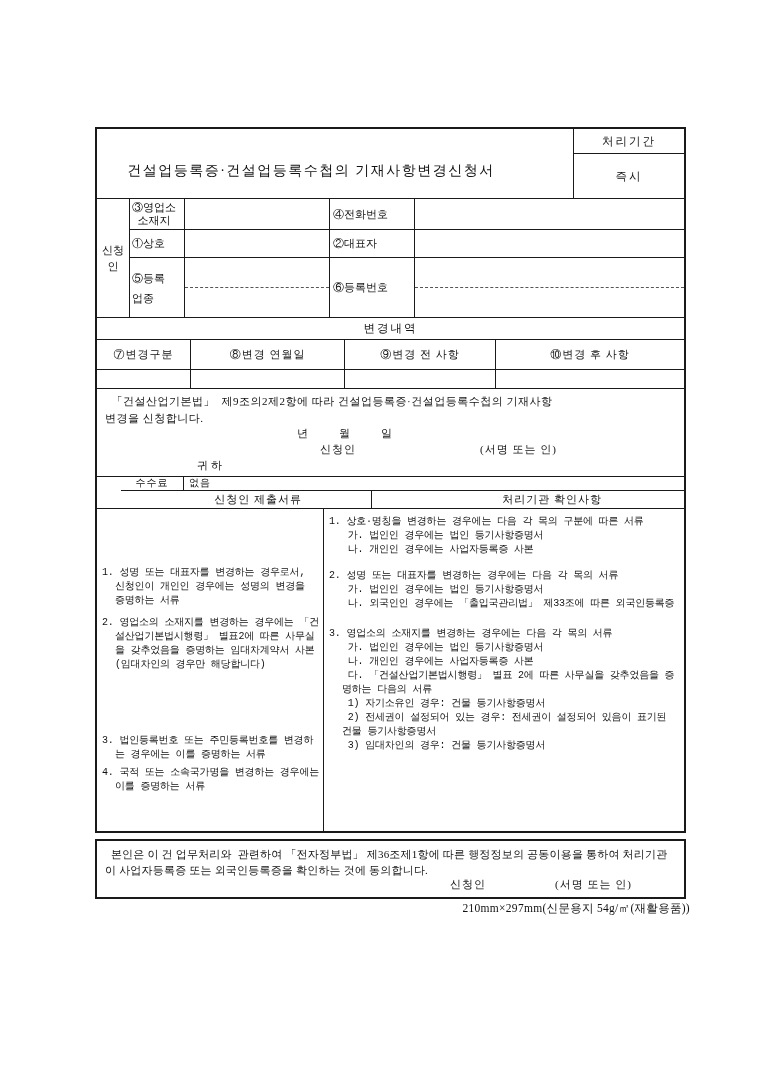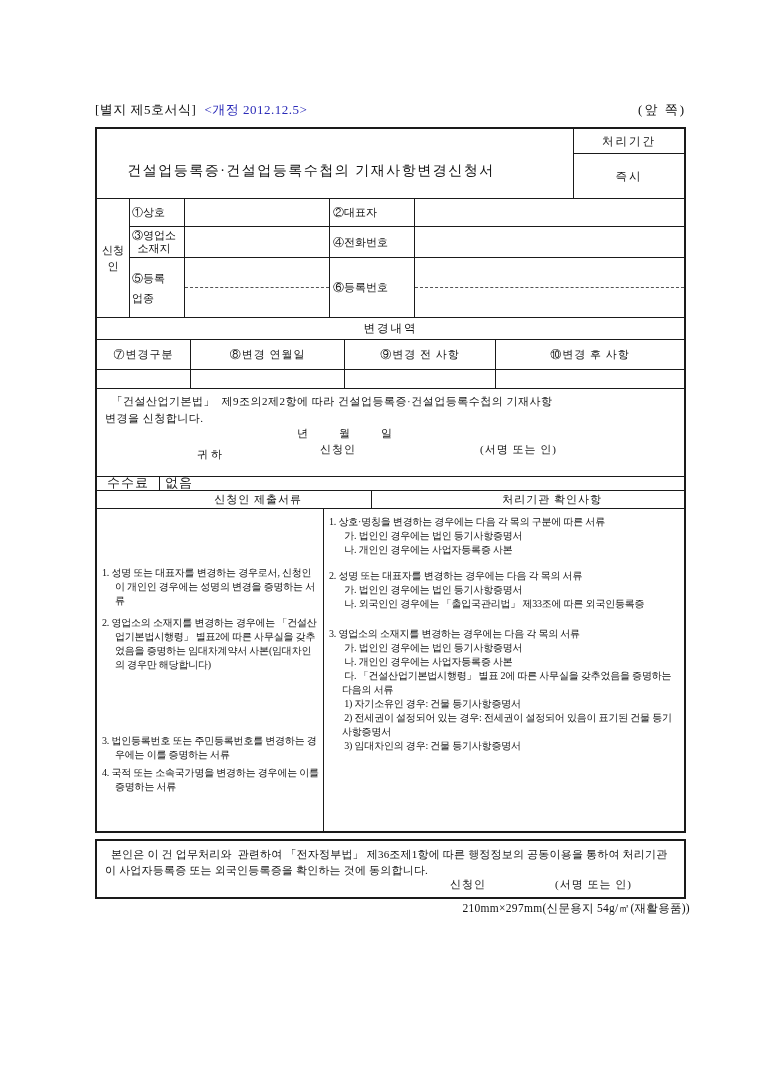--- a/index.html
+++ b/index.html
@@ -68,37 +68,37 @@
   .chg-c1 { width: 94px; } .chg-c2 { width: 154px; } .chg-c3 { width: 151px; } .chg-c4 { flex: 1; }
   .chg-cols > div { display:flex; align-items:center; justify-content:center; letter-spacing: 1px; }
 
   
   .decl { height: 88px; position: relative; }
   .decl-body { padding: 4px 6px 0 8px; white-space: pre-wrap; line-height: 17px; letter-spacing: .5px; }
   .decl-date { position: absolute; left: 200px; top: 37px; white-space: pre; letter-spacing: 1px; }
   .decl-sig-row { position: absolute; left: 0; top: 53px; width: 100%; height: 16px; }
   .decl-sig-applicant { position: absolute; left: 223px; letter-spacing: 1px; }
   .decl-sig-seal { position: absolute; left: 383px; letter-spacing: 1px; }
-  .decl-recipient { position: absolute; left: 100px; top: 58px; letter-spacing: 3px; }
-
-  
-  .fee-row { display: flex; height: 14px; line-height: 12px; font-size: 13px; }
+  .decl-recipient { position: absolute; left: 100px; top: 69px; letter-spacing: 3px; }
+
+  
+  .fee-row { display: flex; height: 14px; line-height: 12px; font-size: 10px; margin-left: 24px; }
   .fee-label { width: 63px; text-align: center; letter-spacing: 1px; border-right: 1px solid #1a1a1a; }
   .fee-value { padding-left: 5px; letter-spacing: 1px; }
 
   
   .doc-head { display: flex; height: 18px; }
   .doc-head > div { display:flex; align-items:center; justify-content:center; letter-spacing: 1px; margin-left: 48px; }
   .doc-left { width: 227px; }
   .doc-right { flex: 1; }
   .doc-body { display: flex; height: 322px; }
   .doc-body .doc-left, .doc-body .doc-right { display: block; padding: 4px 4px 0 5px; }
   .doc-item {
     font-size: 10px; line-height: 14px; white-space: pre-wrap;
-    padding-left: 13px; text-indent: -13px; letter-spacing: -0.2px;
+    padding-left: 13px; text-indent: -13px; letter-spacing: -0.2px; font-family: Liberation Mono, monospace;
   }
   .lmt1 { margin-top: 53px; } .lmt2 { margin-top: 8px; } .lmt3 { margin-top: 62px; } .lmt4 { margin-top: 4px; }
   .rmt1 { margin-top: 2px; }  .rmt2 { margin-top: 12px; } .rmt3 { margin-top: 16px; } .rmt4 { margin-top: 28px; }
 
   
   .consent {
     position: absolute; left: 95px; top: 839px; width: 591px; height: 60px;
     border: 2px solid #1a1a1a; font-size: 11px;
   }
   .consent-body { padding: 5px 8px 0 8px; white-space: pre-wrap; line-height: 16px; letter-spacing: .2px; }
@@ -106,50 +106,45 @@
   .consent-sig-applicant { position: absolute; left: 353px; letter-spacing: 1px; }
   .consent-sig-seal { position: absolute; left: 458px; letter-spacing: 1px; }
 
   .size-note { position: absolute; right: 80px; top: 901px; font-size: 11.5px; letter-spacing: .3px; }
 </style>
 </head>
 <body>
 
 <div class="page">
 
-  <div class="topline">
-    <span>[별지 제5호서식]</span>
-    <span class="rev">&lt;개정 2012.12.5&gt;</span>
-    <span class="front">(앞 쪽)</span>
-  </div>
 
   <div class="form">
 
     <div class="title-row">
       <div class="title-cell">건설업등록증·건설업등록수첩의 기재사항변경신청서</div>
       <div class="proc-col">
         <div class="proc-label">처리기간</div>
         <div class="proc-value">즉시</div>
       </div>
     </div>
 
     <div class="applicant">
       <div class="vert-label">신청인</div>
       <div class="app-grid">
-        <div class="app-row r1 bb">
-          <div class="cell-label1 br">①상호</div>
-          <div class="cell-value1 br"></div>
-          <div class="cell-label2 br">②대표자</div>
-          <div class="cell-value2"></div>
-        </div>
         <div class="app-row r2 bb">
           <div class="cell-label1 br">③영업소
   소재지</div>
           <div class="cell-value1 br"></div>
           <div class="cell-label2 br">④전화번호</div>
+          <div class="cell-value2"></div>
+        </div>
+        <div class="app-row r1 bb">
+          <div class="cell-label1 br">①상호</div>
+          <div class="cell-value1 br"></div>
+          <div class="cell-label2 br">②대표자</div>
           <div class="cell-value2"></div>
         </div>
         <div class="app-row r3">
           <div class="cell-label1 br">⑤등록
 업종</div>
           <div class="cell-value1 br dashed-cell">
             <div class="half-top"></div>
             <div class="half-bot"></div>
           </div>
           <div class="cell-label2 br">⑥등록번호</div>

